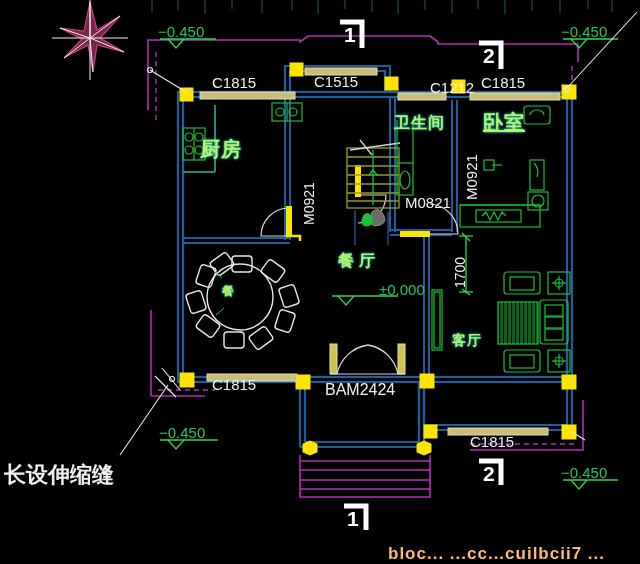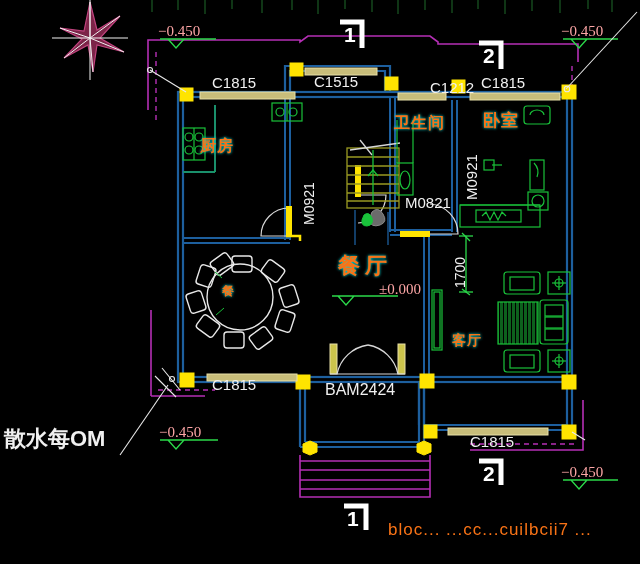--- a/index.html
+++ b/index.html
@@ -1,25 +1,25 @@
 <!DOCTYPE html>
 <html><head>
 <meta charset="utf-8">
 <style>
   html,body{margin:0;padding:0;background:#000;}
   body{width:640px;height:564px;overflow:hidden;font-family:"Liberation Sans",sans-serif;}
   #stage{position:relative;width:640px;height:564px;background:#000000;overflow:hidden;}
   svg{position:absolute;top:0;left:0;}
   .lbl{position:absolute;white-space:nowrap;pointer-events:none;}
-  .cyan{color:#f97316;font-weight:bold;letter-spacing:1px;text-shadow:0 0 3px #0ff;}
+  .cyan{color:#bef264;font-weight:bold;letter-spacing:1px;text-shadow:0 0 3px #0ff;}
   .white{color:#f0f0f0;}
-  .green{color:#fca5a5;font-family:Liberation Serif, serif;}
+  .green{color:#22c55e;}
   .mark{color:#ffffff;font-weight:bold;}
   .rot90{transform:rotate(-90deg);transform-origin:left top;}
-  .wm{color:#f97316;font-weight:normal;letter-spacing:1px;}
+  .wm{color:#fdba74;font-weight:bold;letter-spacing:1px;margin-top:24px;}
 </style>
 </head>
 <body>
 
 <div id="stage">
 
   <svg width="640" height="564">
     <defs>
       <pattern id="rug" width="4" height="4" patternUnits="userSpaceOnUse">
         <path d="M0 0 L0 4 M2 0 L2 4" stroke="#19c23a" stroke-width="1"></path>
@@ -277,24 +277,24 @@
         <line x1="0" y1="0" x2="34" y2="14"></line>
           <line x1="0" y1="0" x2="30" y2="-22"></line>
         <line x1="0" y1="0" x2="-26" y2="20"></line>
           <line x1="0" y1="0" x2="-30" y2="-10"></line>
         <line x1="-38" y1="0" x2="38" y2="0"></line>
           <line x1="0" y1="-40" x2="0" y2="42"></line>
       </g>
     </g>
   </svg>
 
-  <div class="lbl cyan" style="left:200px;top:136px;font-size:16px;">厨房</div>
+  <div class="lbl cyan" style="left:200px;top:136px;font-size:20px;">厨房</div>
   <div class="lbl cyan" style="left:394px;top:113px;font-size:16px;">卫生间</div>
-  <div class="lbl cyan" style="left:483px;top:109px;font-size:17px;">卧室</div>
-  <div class="lbl cyan" style="left:338px;top:251px;font-size:22px;letter-spacing:5px;">餐厅</div>
+  <div class="lbl cyan" style="left:483px;top:109px;font-size:20px;text-decoration:underline;">卧室</div>
+  <div class="lbl cyan" style="left:338px;top:251px;font-size:16px;letter-spacing:5px;">餐厅</div>
   <div class="lbl cyan" style="left:452px;top:332px;font-size:14px;">客厅</div>
   <div class="lbl cyan" style="left:222px;top:283px;font-size:12px;">餐</div>
 
   <div class="lbl white" style="left:212px;top:74px;font-size:15px;">C1815</div>
   <div class="lbl white" style="left:314px;top:53px;font-size:15px;margin-top:20px;">C1515</div>
   <div class="lbl white" style="left:400px;top:79px;font-size:15px;margin-left:30px;">C1212</div>
   <div class="lbl white" style="left:481px;top:74px;font-size:15px;">C1815</div>
   <div class="lbl white" style="left:212px;top:376px;font-size:15px;">C1815</div>
   <div class="lbl white" style="left:470px;top:433px;font-size:15px;">C1815</div>
 
@@ -309,17 +309,17 @@
   <div class="lbl green" style="left:159px;top:424px;font-size:15px;">−0.450</div>
   <div class="lbl green" style="left:561px;top:464px;font-size:15px;">−0.450</div>
 
   <div class="lbl white rot90" style="left:452px;top:288px;font-size:14px;">1700</div>
 
   <div class="lbl mark" style="left:344px;top:23px;font-size:21px;">1</div>
   <div class="lbl mark" style="left:483px;top:44px;font-size:21px;">2</div>
   <div class="lbl mark" style="left:483px;top:462px;font-size:21px;">2</div>
   <div class="lbl mark" style="left:347px;top:507px;font-size:21px;">1</div>
 
-  <div class="lbl white" style="left:4px;top:424px;font-size:22px;font-weight:bold;">散水每OM</div>
+  <div class="lbl white" style="left:4px;top:460px;font-size:22px;font-weight:bold;">长设伸缩缝</div>
 
   <div class="lbl wm" style="left:388px;top:520px;font-size:17px;">bloc...  ...cc...cuilbcii7 ...</div>
 
 </div>
 
 </body></html>

